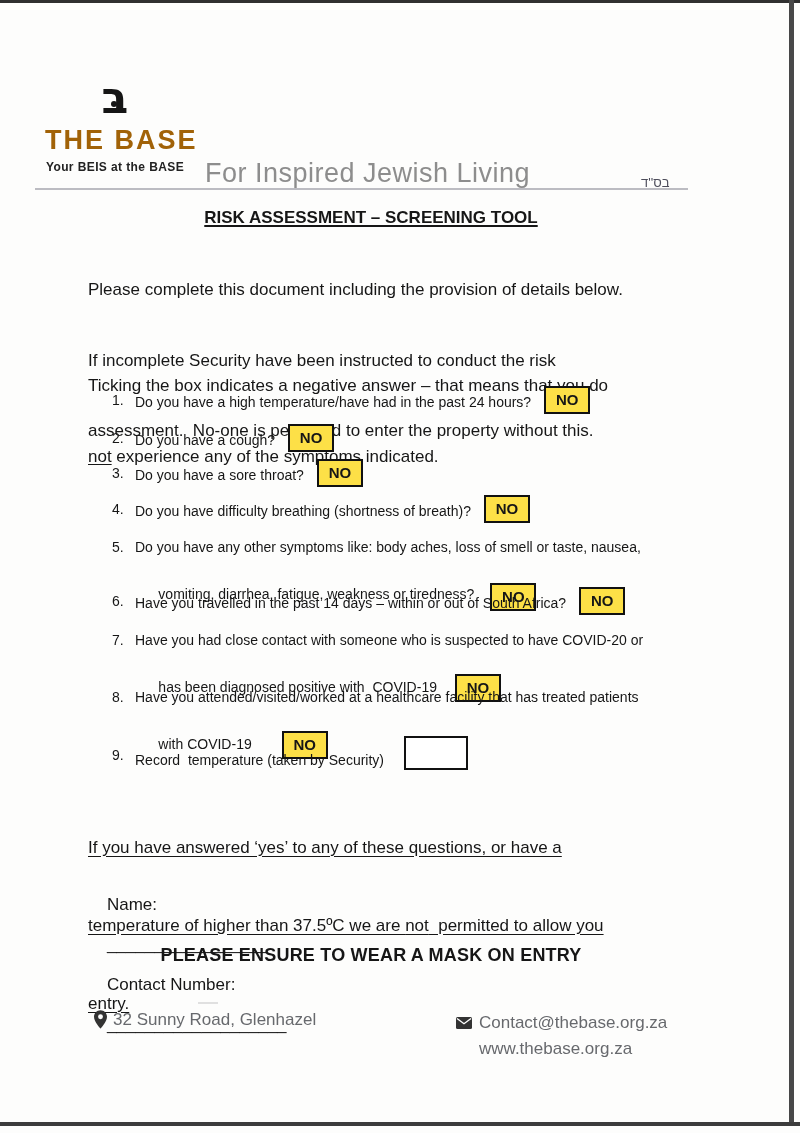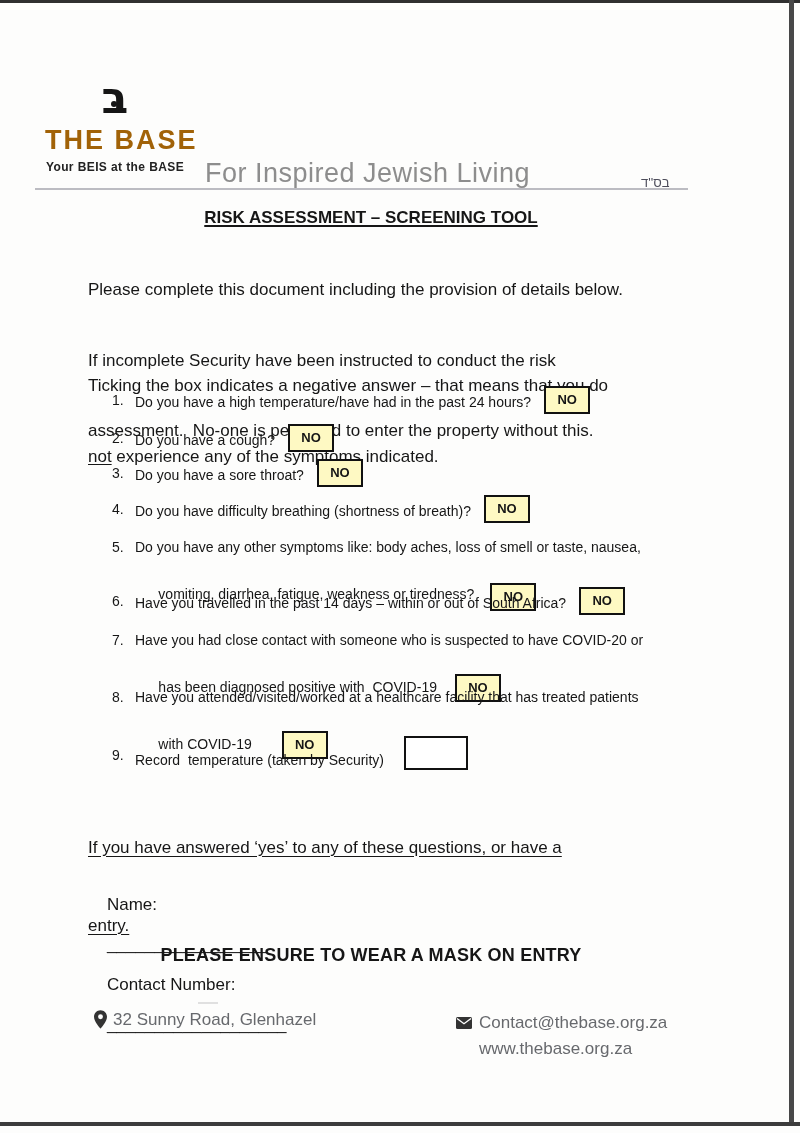--- a/index.html
+++ b/index.html
@@ -32,21 +32,21 @@
   .para{position:absolute;left:88px;font-size:17px;line-height:23.5px;white-space:pre-wrap;}
   .intro{top:231px;}
   .ticknote{top:327px;}
   .b{font-weight:400;}
   .u{text-decoration:underline;text-underline-offset:2px;}
 
   .q{position:absolute;left:112px;display:flex;font-size:14px;line-height:22.5px;}
   .qnum{width:23px;flex:0 0 23px;}
   .qbody{white-space:pre-wrap;}
   .nobox{display:inline-block;box-sizing:border-box;width:46px;height:28px;border:2px solid #111;
-    background:#fef9c3;text-align:center;font-weight:700;font-size:13px;line-height:24px;
+    background:#fde047;text-align:center;font-weight:700;font-size:15px;line-height:24px;
     vertical-align:middle;margin-left:13px;position:relative;top:-3px;}
   .nobox.lower{top:2px;margin-left:16px;}
   .nobox.g18{margin-left:18px;top:0;}
   .nobox.g30{margin-left:30px;top:0;}
   .tempbox{display:inline-block;box-sizing:border-box;width:64px;height:34px;border:2px solid #111;
     background:#fff;vertical-align:middle;margin-left:20px;position:relative;top:-8px;}
 
   .warning{position:absolute;left:88px;top:783px;font-size:17px;line-height:26px;white-space:pre-wrap;}
   .warning div{text-decoration:underline;text-underline-offset:3px;}
 
@@ -144,20 +144,21 @@
       <span>with COVID-19</span><span class="nobox g30">NO</span></span>
   </div>
 
   <div class="q" style="top:744px">
     <span class="qnum">9.</span>
     <span class="qbody"><span>Record  temperature (taken by Security)</span><span class="tempbox"></span></span>
   </div>
 
   <div class="warning">
     <div>If you have answered ‘yes’ to any of these questions, or have a</div>
+    <div><span>temperature of higher than 37.5ºC we are </span><span class="b">not</span><span>  permitted to allow you</span></div>
     <div>entry.</div>
   </div>
 
   <div class="namerow">
     <span>Name:</span>
     <span> </span>
     <span class="blank">_________________</span>
     <span class="gap"></span>
     <span>Contact Number:</span>
     <span> </span>

